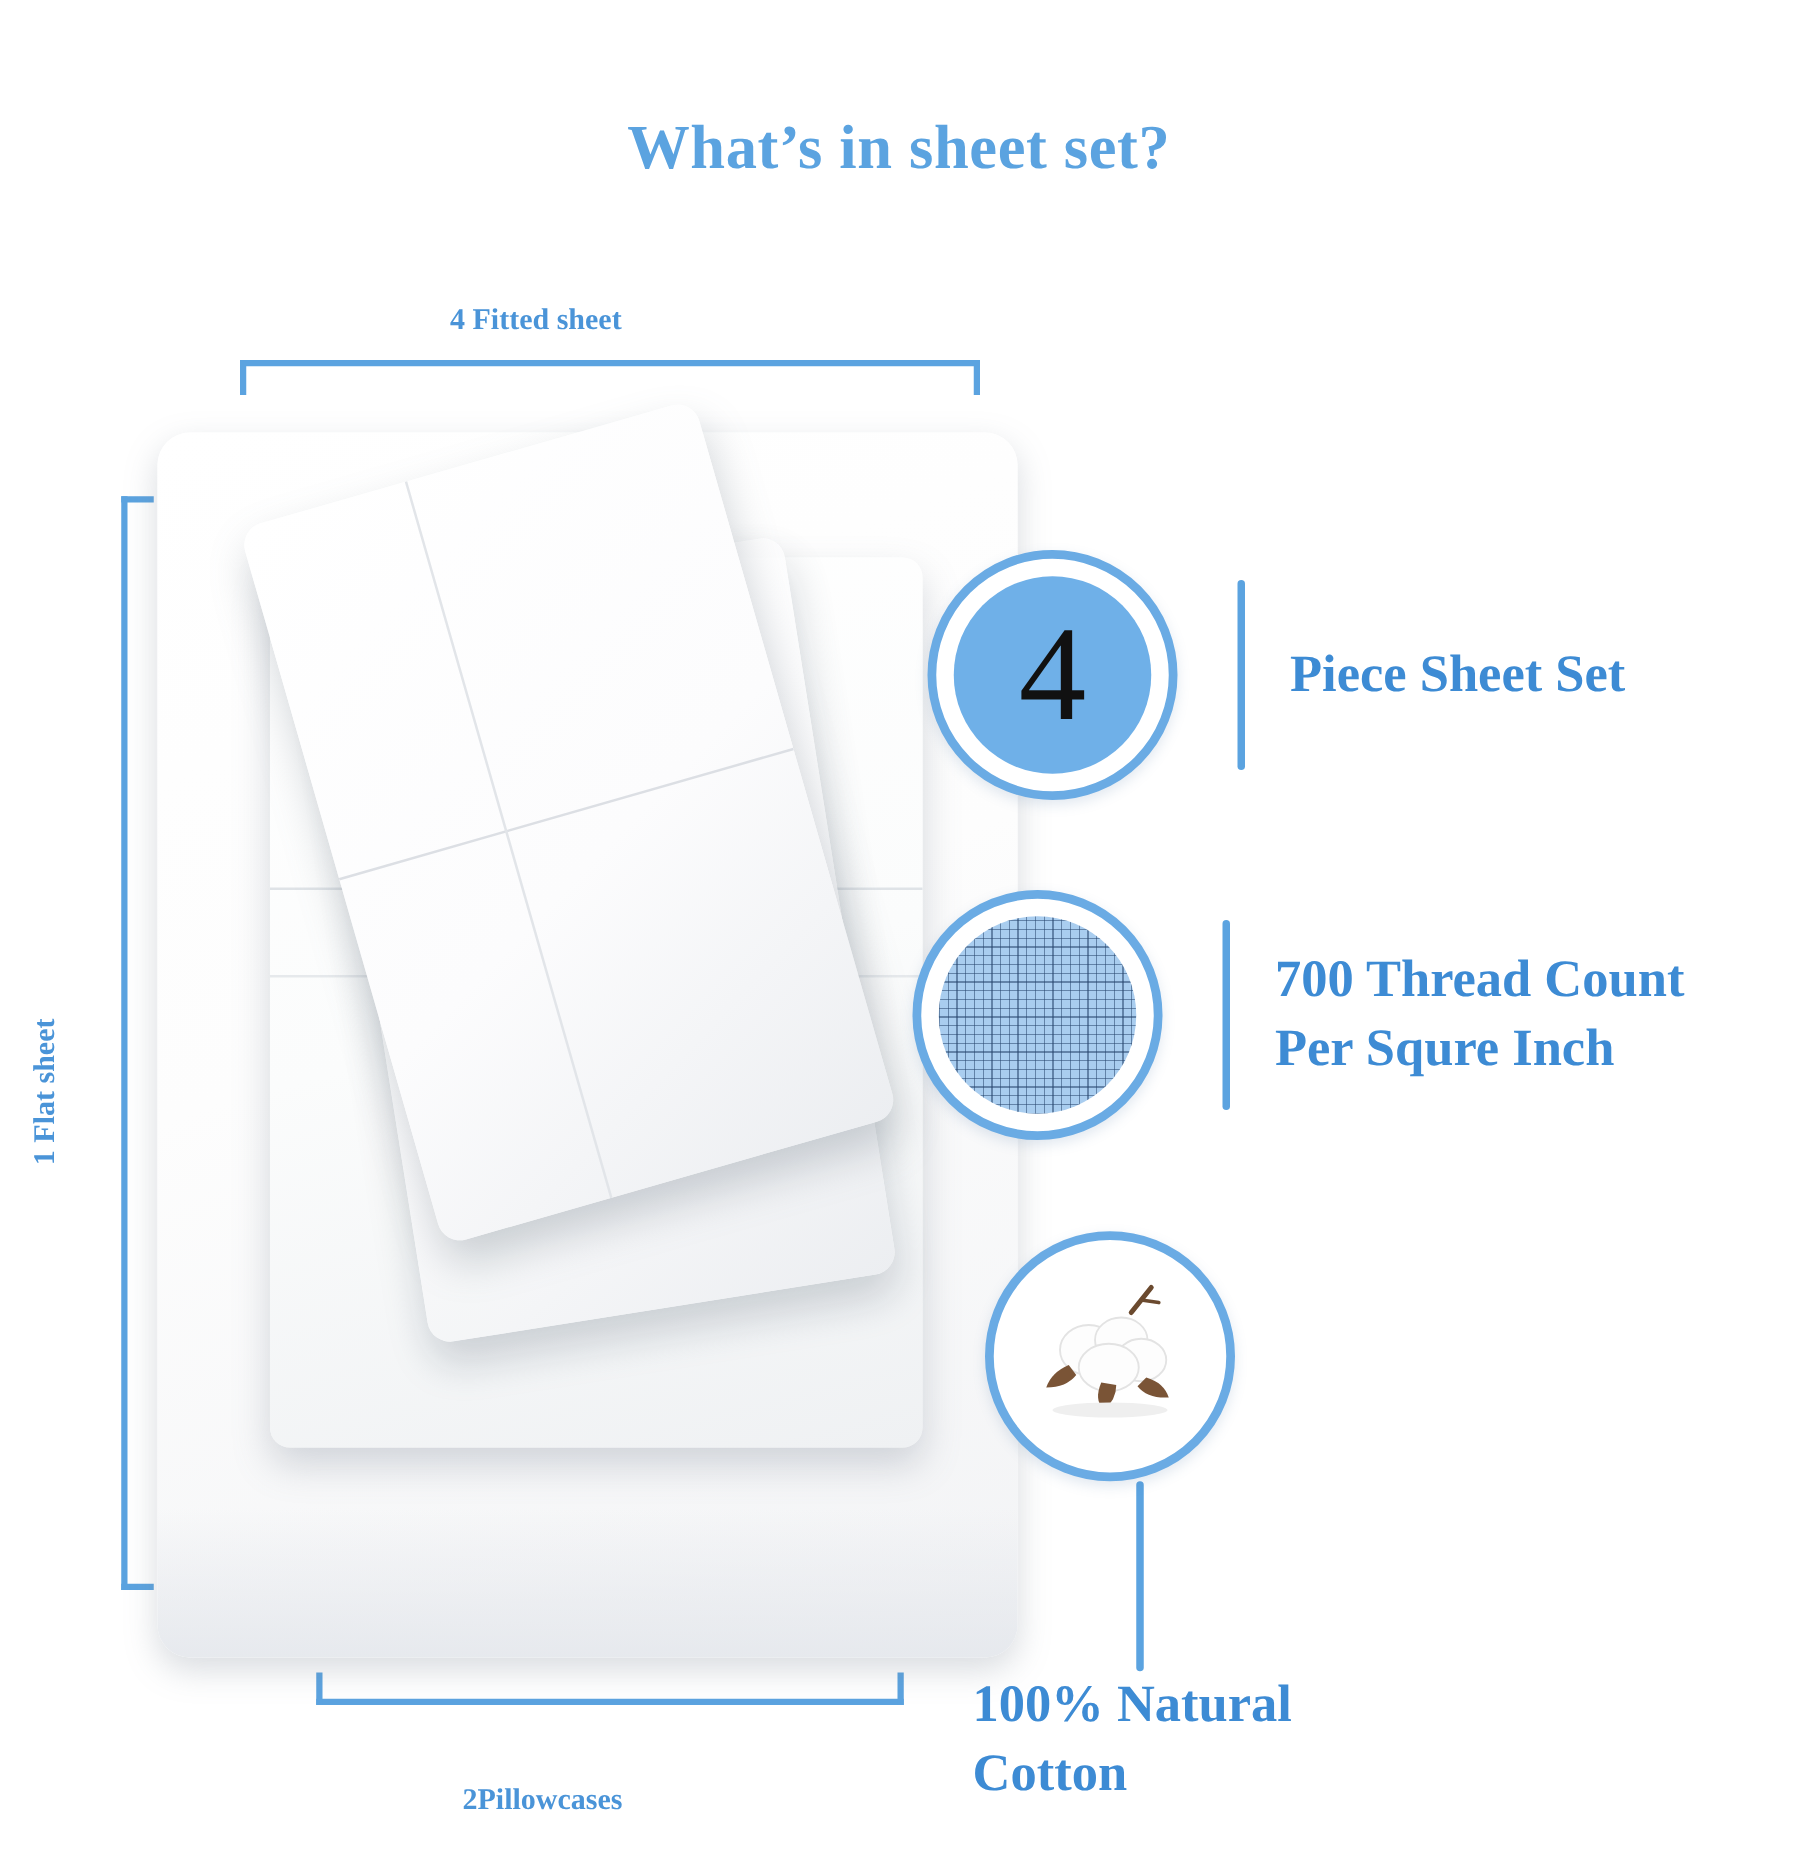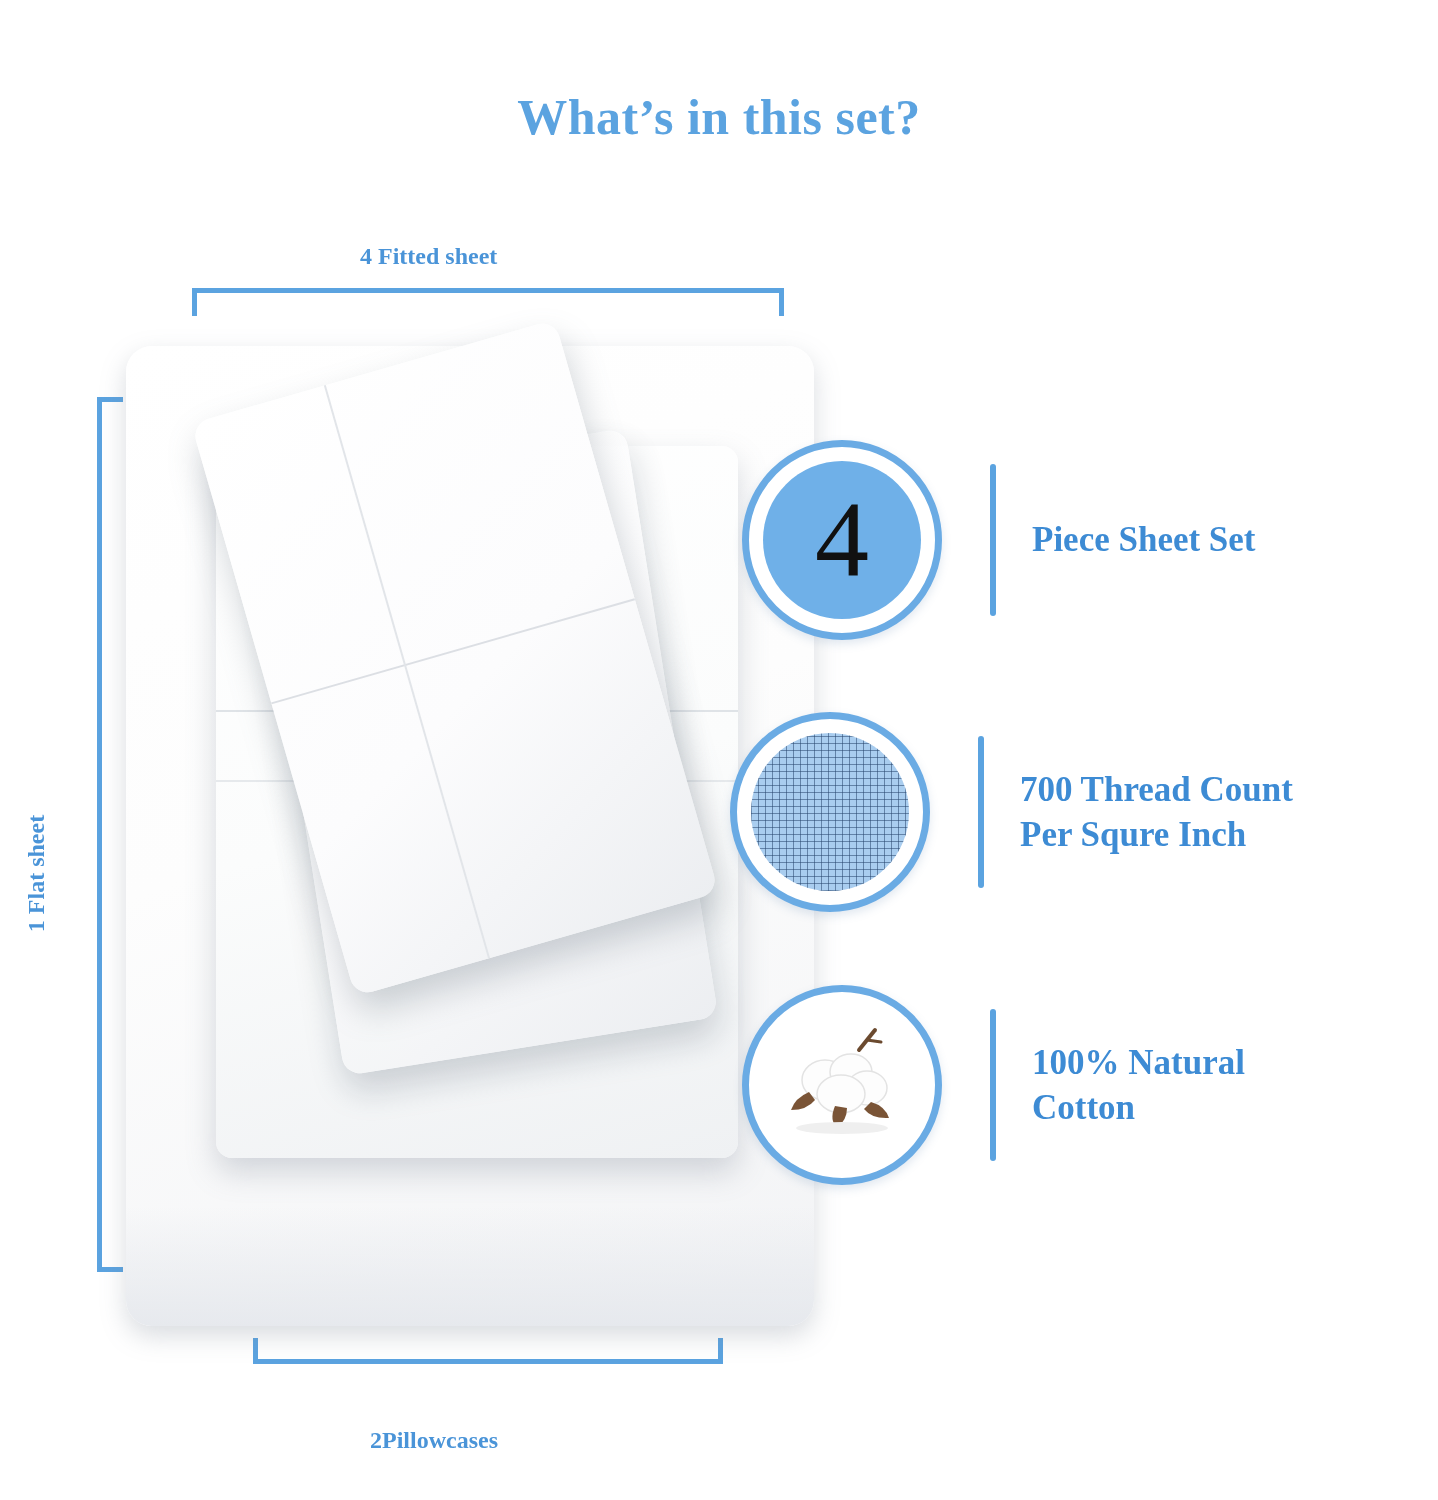--- a/index.html
+++ b/index.html
@@ -174,21 +174,21 @@
   }
 
   
   .feature {
     position: absolute;
     display: flex;
     align-items: center;
   }
   .feature-1 { top: 440px; left: 742px; }
   .feature-2 { top: 712px; left: 730px; }
-  .feature-3 { top: 985px; left: 742px; }
+  .feature-3 { top: 985px; left: 742px; flex-direction: column; }
 
   .badge {
     position: relative;
     width: 200px;
     height: 200px;
     border-radius: 50%;
     background: #ffffff;
     border: 7px solid #6aabe4;
     box-sizing: border-box;
     display: flex;
@@ -236,31 +236,31 @@
     height: 152px;
     background: #5ba3e0;
     margin-left: 48px;
     border-radius: 3px;
   }
   .feature-text {
     margin-left: 36px;
     color: #3d8bd4;
     font-family: "Liberation Serif", serif;
     font-weight: bold;
-    font-size: 35px;
+    font-size: 42px;
     line-height: 1.3;
     white-space: pre-line;
   }
 </style>
 </head>
 <body>
 
 <div class="stage">
 
-  <div class="title">What’s in this set?</div>
+  <div class="title">What’s in sheet set?</div>
 
   <div class="bracket-top"></div>
   <div class="bracket-bottom"></div>
   <div class="bracket-left"></div>
 
   <div class="label label-fitted">4 Fitted sheet</div>
   <div class="label label-flat">1 Flat sheet</div>
   <div class="label label-pillow">2Pillowcases</div>
 
   <div class="sheet-stack">

